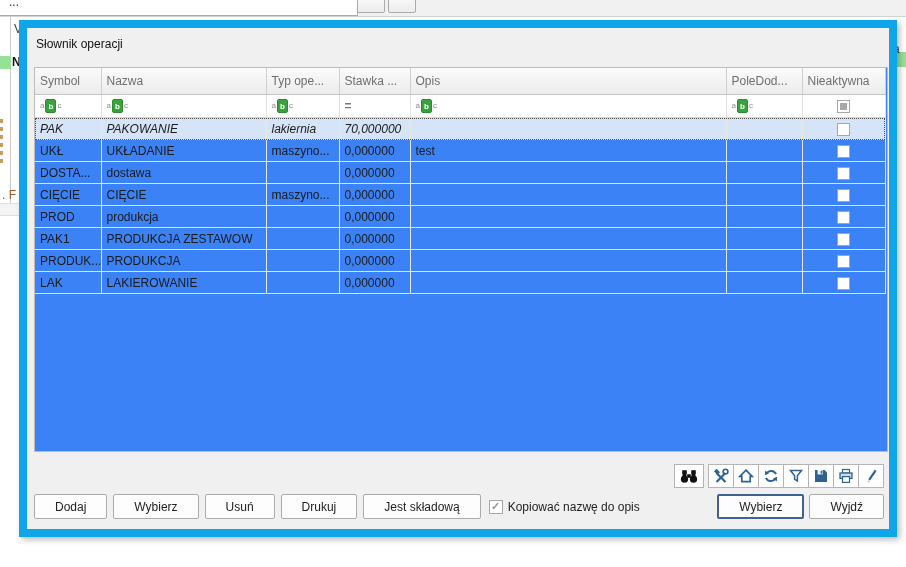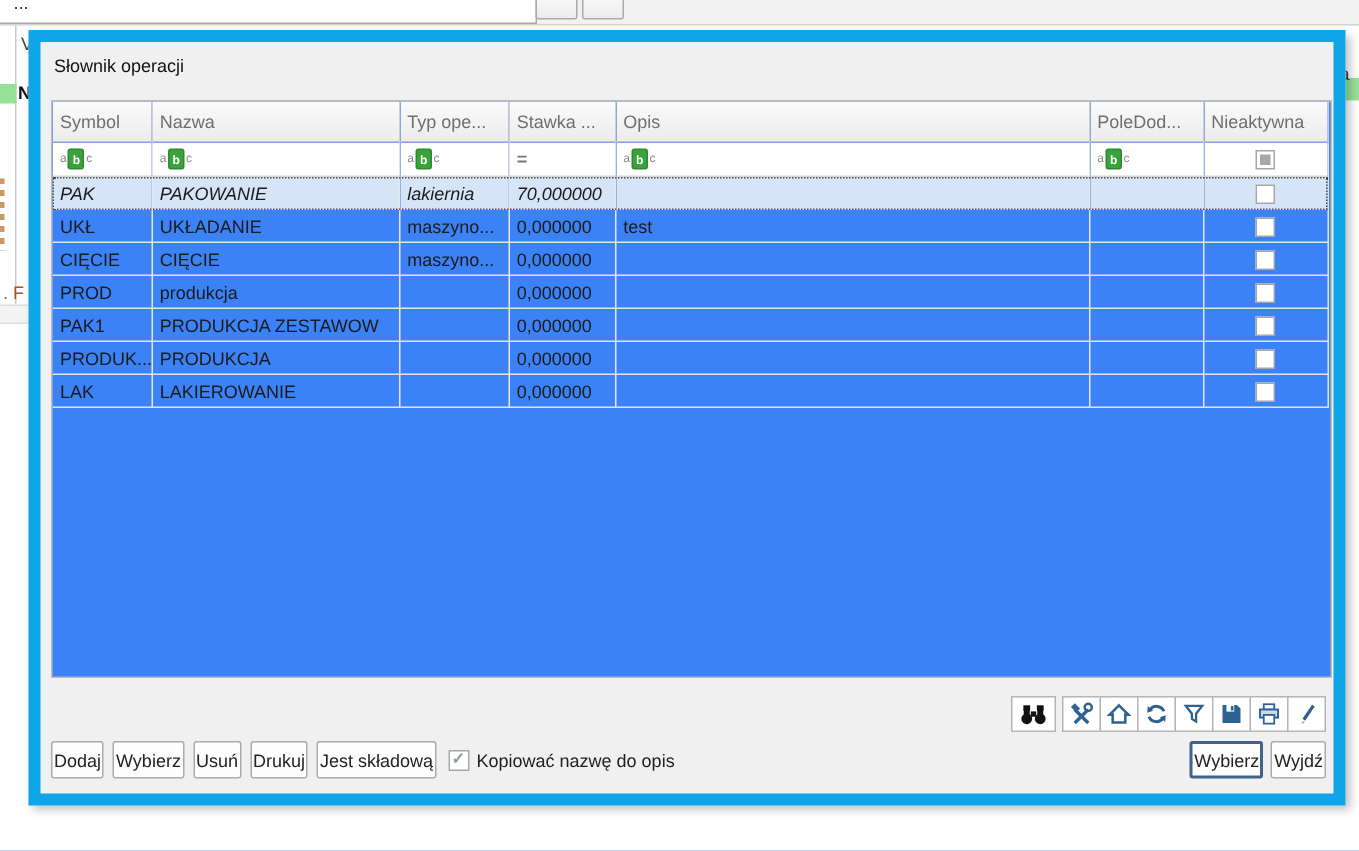--- a/index.html
+++ b/index.html
@@ -46,21 +46,21 @@
   .cbx.checked::after{content:"✓";color:#8C99A8;font-size:11px;font-weight:bold;line-height:11px;}
 
   
   .toolbar{position:absolute;right:5px;top:436px;display:flex;align-items:center;}
   .tb{width:26px;height:24px;background:#fff;border:1px solid #B5B5B5;display:flex;align-items:center;
     justify-content:center;padding:0;margin-left:-1px;cursor:default;}
   .tb.first{width:30px;margin-right:4px;margin-left:0;}
 
   
   .footer{position:absolute;left:7px;right:5px;top:466px;display:flex;align-items:center;}
-  .btn{height:25px;padding:0 1px;background:#FDFDFD;border:1px solid #ABABAB;border-radius:2px;
+  .btn{height:25px;padding:0 20px;background:#FDFDFD;border:1px solid #ABABAB;border-radius:2px;
     font-family:"Liberation Sans",sans-serif;font-size:12px;color:#222;margin-right:6px;cursor:default;}
   .btn.default{border:2px solid #41618E;margin-right:5px;}
   .chkwrap{display:flex;align-items:flex-start;gap:5px;margin-left:2px;}
   .chkwrap .cbx{width:14px;height:14px;}
   .spacer{flex:1;}
 </style>
 </head>
 <body>
 
 <div class="screen">
@@ -148,20 +148,29 @@
             <tr class="r">
               <td>UKŁ</td>
               <td>UKŁADANIE</td>
               <td>maszyno...</td>
               <td class="right">0,000000</td>
               <td>test</td>
               <td></td>
               <td class="center"><span class="cbx"></span></td>
             </tr>
             <tr class="r">
+              <td>DOSTA...</td>
+              <td>dostawa</td>
+              <td></td>
+              <td class="right">0,000000</td>
+              <td></td>
+              <td></td>
+              <td class="center"><span class="cbx"></span></td>
+            </tr>
+            <tr class="r">
               <td>CIĘCIE</td>
               <td>CIĘCIE</td>
               <td>maszyno...</td>
               <td class="right">0,000000</td>
               <td></td>
               <td></td>
               <td class="center"><span class="cbx"></span></td>
             </tr>
             <tr class="r">
               <td>PROD</td>

